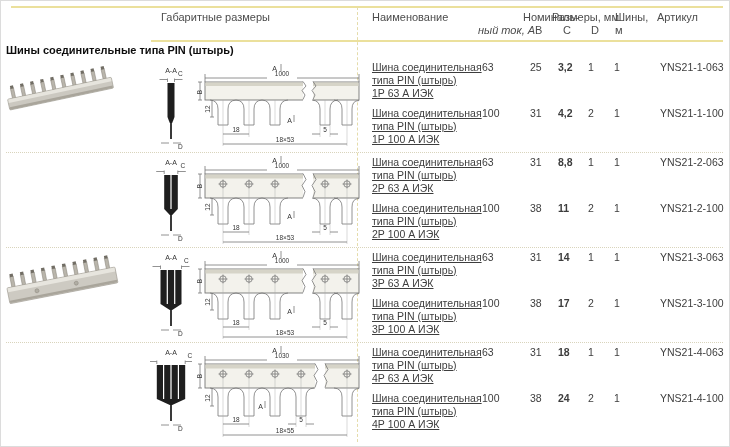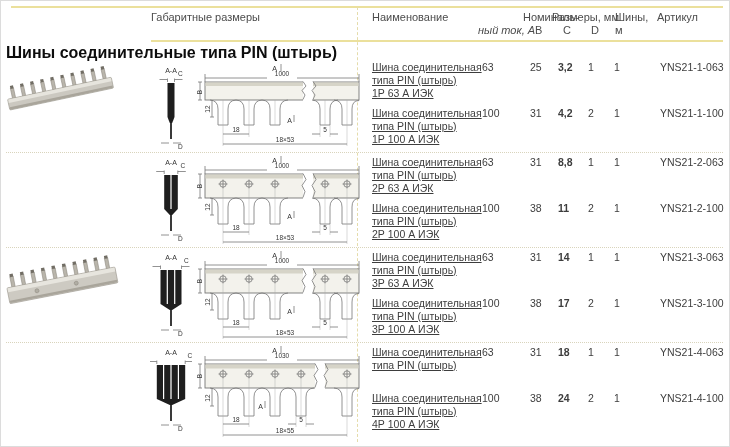--- a/index.html
+++ b/index.html
@@ -2,21 +2,21 @@
 <html><head>
 <meta charset="utf-8">
 <style>
   html,body{margin:0;padding:0;background:#fff;}
   .page{position:relative;width:730px;height:447px;background:#fff;border:1px solid #dcdcdc;
         box-sizing:border-box;font-family:"Liberation Sans",sans-serif;overflow:hidden;}
   .yline{position:absolute;height:2px;background:#ebe09c;}
   .vsep{position:absolute;left:356px;top:6px;height:435px;width:0;border-left:1px dashed #e5dcab;}
   .gsep{position:absolute;left:5px;width:717px;height:0;border-top:1px dotted #d9d4bc;}
   .hcell{position:absolute;font-size:11px;color:#4c4c4c;line-height:13px;white-space:nowrap;}
-  .title{position:absolute;left:5px;top:43px;font-size:16px;font-weight:bold;color:#0d0d0d;white-space:nowrap;}
+  .title{position:absolute;left:5px;top:43px;font-size:11px;font-weight:bold;color:#0d0d0d;white-space:nowrap;}
   .row{position:absolute;left:0;width:730px;font-size:10.5px;color:#3d3d3d;line-height:13px;}
   .row > div{position:absolute;top:0;white-space:nowrap;}
   .c-name{left:371px;width:112px;text-decoration:underline;}
   .c-cur{left:481px;} .c-b{left:529px;} .c-c{left:557px;font-weight:bold;} .c-d{left:587px;}
   .c-len{left:613px;} .c-art{left:659px;}
   .draw{position:absolute;}
   .dl{stroke:#777;stroke-width:0.8;fill:none;}
   .cl{stroke:#aaa;stroke-width:0.45;fill:none;}
   .dt{font-family:"Liberation Sans",sans-serif;font-size:6.5px;fill:#333;}
   .dt2{font-family:"Liberation Sans",sans-serif;font-size:7px;fill:#333;}
@@ -30,21 +30,21 @@
 
 <div class="page">
 
   <div class="yline" style="left:10px;top:5px;width:712px;"></div>
   <div class="yline" style="left:150px;top:39px;width:572px;"></div>
   <div class="vsep"></div>
   <div class="gsep" style="top:151px;"></div>
   <div class="gsep" style="top:246px;"></div>
   <div class="gsep" style="top:341px;"></div>
 
-  <div class="hcell" style="left:150px;top:10px;">Габаритные размеры</div>
+  <div class="hcell" style="left:160px;top:10px;">Габаритные размеры</div>
   <div class="hcell" style="left:371px;top:10px;">Наименование</div>
   <div class="hcell" style="left:502px;top:10px;margin-left:20px;">Номиналь-</div>
   <div class="hcell" style="left:477px;top:23px;font-style:italic;">ный ток, А</div>
   <div class="hcell" style="left:531px;top:10px;margin-left:20px;">Размеры, мм</div>
   <div class="hcell" style="left:534px;top:23px;">B</div>
   <div class="hcell" style="left:562px;top:23px;">C</div>
   <div class="hcell" style="left:590px;top:23px;">D</div>
   <div class="hcell" style="left:614px;top:10px;">Шины,</div>
   <div class="hcell" style="left:614px;top:23px;">м</div>
   <div class="hcell" style="left:656px;top:10px;">Артикул</div>
@@ -511,20 +511,21 @@
     <div class="c-c">17</div>
     <div class="c-d">2</div>
     <div class="c-len">1</div>
     <div class="c-art">YNS21-3-100</div>
   </div>
 
   <div class="row" style="top:345px;">
     <div class="c-name">
       <div>Шина соединительная</div>
         <div>типа PIN (штырь)</div>
+        <div>4Р 63 А ИЭК</div>
     </div>
     <div class="c-cur">63</div>
     <div class="c-b">31</div>
     <div class="c-c">18</div>
     <div class="c-d">1</div>
     <div class="c-len">1</div>
     <div class="c-art">YNS21-4-063</div>
   </div>
 
   <div class="row" style="top:391px;">

